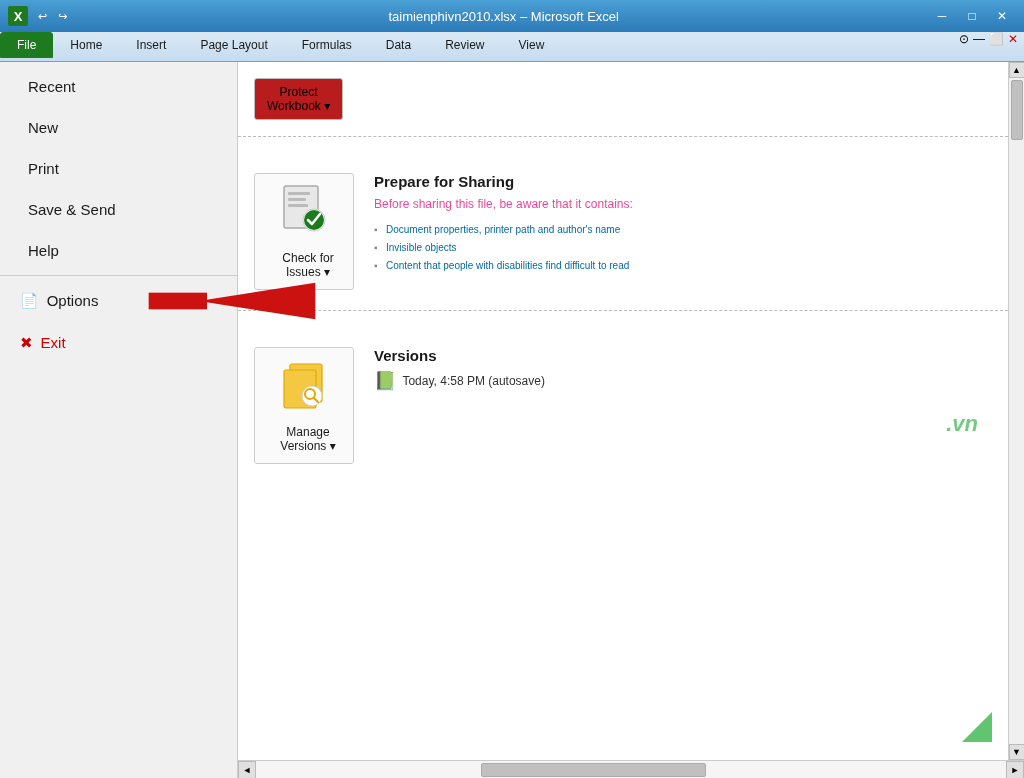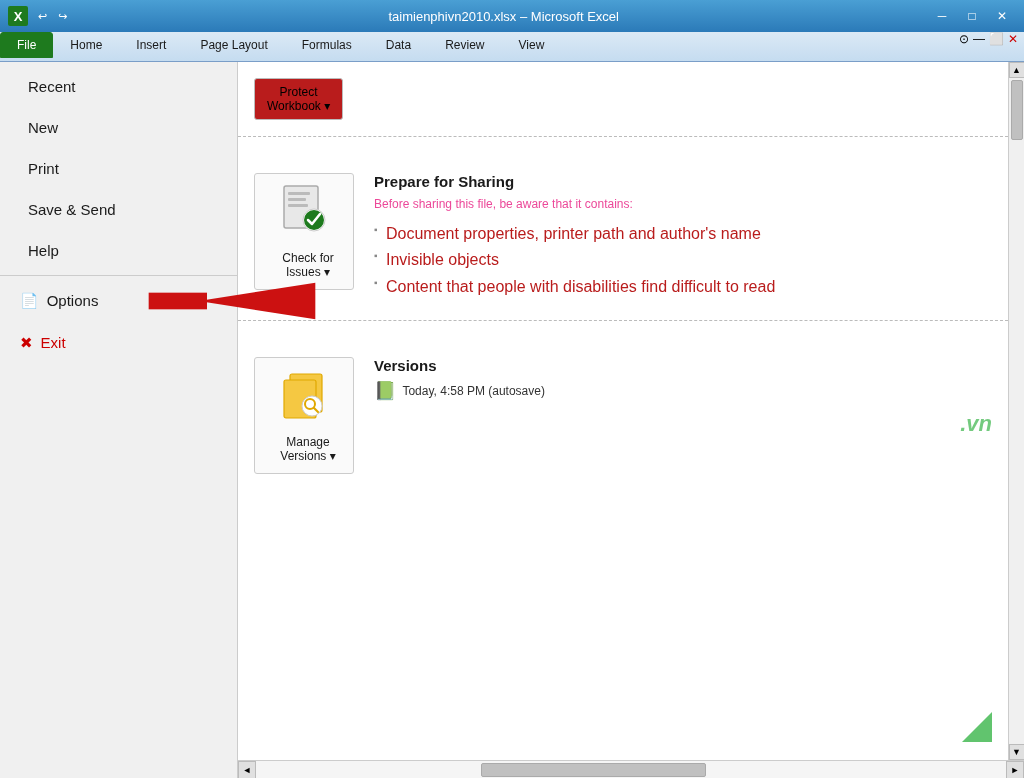--- a/index.html
+++ b/index.html
@@ -210,22 +210,22 @@
       font-size: 12px;
       color: #ec4899;
       margin-bottom: 8px;
       line-height: 1.4;
     }
     .section-list {
       list-style: none;
       padding: 0;
     }
     .section-list li {
-      font-size: 16px;
-      color: #b91c1c;
+      font-size: 10px;
+      color: #0369a1;
       padding: 2px 0 2px 12px;
       position: relative;
       line-height: 1.4;
     }
     .section-list li::before {
       content: '▪';
       position: absolute;
       left: 0;
       color: #888;
       font-size: 10px;
@@ -237,21 +237,21 @@
       font-size: 12px;
       color: #333;
     }
     .version-icon {
       font-size: 18px;
     }
 
     
     .watermark {
       position: absolute;
-      right: 16px;
+      right: 30px;
       top: 50%;
       font-size: 22px;
       font-weight: bold;
       color: #3ab54a;
       opacity: 0.7;
       pointer-events: none;
       font-style: italic;
     }
 
     

